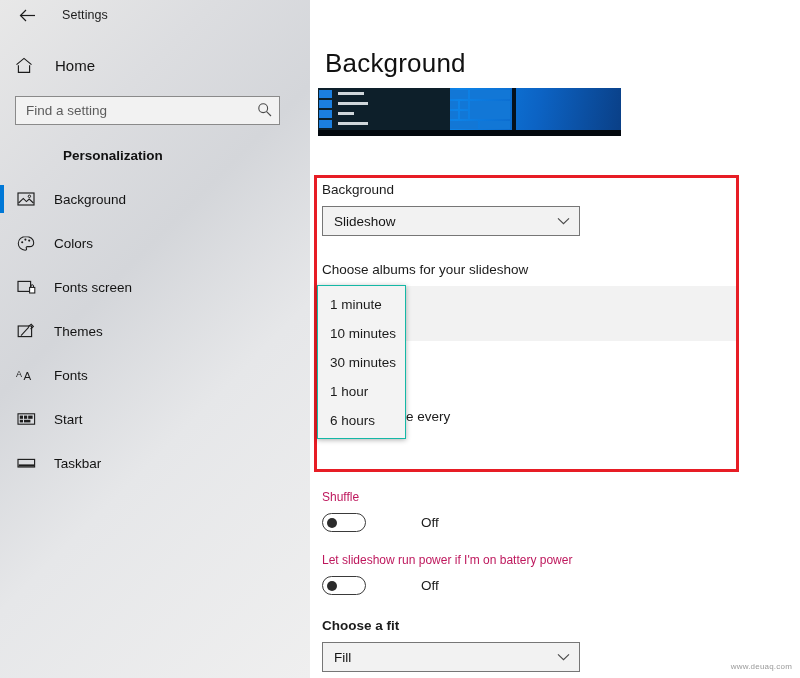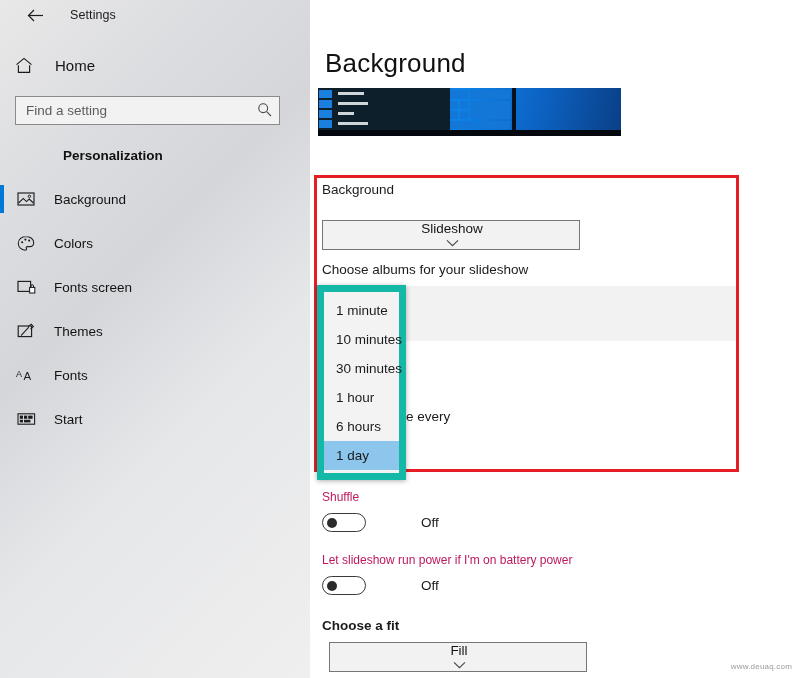--- a/index.html
+++ b/index.html
@@ -11,21 +11,21 @@
   }
   #app { position: relative; width: 800px; height: 678px; display: flex; }
 
   
   .sidebar {
     width: 310px; height: 678px;
     background: linear-gradient(135deg, #e8e8e8 0%, #dcdde0 22%, #d4d6da 40%, #e6e7e9 62%, #efefef 100%);
     position: relative; flex: none;
   }
   .titlebar {
-    height: 30px; display: flex; align-items: center; padding-left: 22px;
+    height: 30px; display: flex; align-items: center; padding-left: 14px;
   }
   .back-arrow {
     width: 26px; height: 26px; display: flex; align-items: center; justify-content: center;
     color: #1c1c1c; cursor: pointer;
   }
   .app-title {
     font-size: 12.5px; color: #1b1b1b; margin-left: 22px; letter-spacing: .1px;
   }
   .home-row {
     display: flex; align-items: center; height: 34px; margin-top: 18px; padding-left: 15px;
@@ -103,42 +103,42 @@
 
   .field-label { font-size: 13.5px; color: #1b1b1b; }
   .combo {
     width: 258px; height: 30px; border: 1px solid #767676; background: #f2f2f2;
     display: flex; align-items: center; justify-content: space-between;
     padding: 0 9px 0 11px; font-size: 13.5px; color: #151515; cursor: pointer;
   }
   .combo .chev { color: #4a4a4a; font-size: 11px; }
 
   .bg-label { position: absolute; left: 12px; top: 182px; }
-  .bg-combo { position: absolute; left: 12px; top: 220px; flex-direction: column; }
+  .bg-combo { position: absolute; left: 12px; top: 206px; }
 
   .albums-label { position: absolute; left: 12px; top: 262px; }
 
   .album-row {
     position: absolute; left: 8px; top: 286px; width: 419px; height: 55px;
     background: #f2f2f2;
   }
   .album-row-text {
     position: absolute; left: 12px; top: 16px; font-size: 13.5px; color: #1b1b1b;
   }
 
   .change-every-label {
     position: absolute; left: 12px; top: 409px; font-size: 13.5px; color: #1b1b1b;
   }
 
   
   .dropdown {
     position: absolute; left: 7px; top: 285px; width: 89px;
     background: #f3f3f3; z-index: 60;
     box-shadow: 0 1px 5px rgba(0,0,0,.32);
-    border: 7px solid #14b8a6;
+    border: 1px solid #14b8a6;
     padding: 4px 0 3px 0;
   }
   .dd-item {
     height: 29px; display: flex; align-items: center; padding-left: 12px;
     font-size: 13.5px; color: #1b1b1b; cursor: pointer; white-space: nowrap;
   }
   .dd-item.active { background: #8cc6ec; }
 
   .toggle-block { position: absolute; left: 12px; }
   .tg-label { font-size: 12px; color: #be185d; }
@@ -147,21 +147,21 @@
     width: 44px; height: 19px; border: 1.5px solid #3a3a3a; border-radius: 10px;
     background: #ffffff; position: relative; cursor: pointer; flex: none;
   }
   .toggle .knob {
     position: absolute; left: 4px; top: 3.5px; width: 10px; height: 10px;
     border-radius: 50%; background: #2b2b2b;
   }
   .tg-state { font-size: 13.5px; color: #1b1b1b; margin-left: 15px; }
 
   .fit-label { position: absolute; left: 12px; top: 618px; font-weight: bold; }
-  .fit-combo { position: absolute; left: 19px; top: 642px; flex-direction: column; }
+  .fit-combo { position: absolute; left: 12px; top: 642px; }
 
   .watermark {
     position: absolute; right: 8px; bottom: 7px;
     font-size: 8px; color: #9a9a9a; letter-spacing: .2px;
   }
 </style>
 </head>
 <body>
 
 <div id="app">
@@ -270,20 +270,30 @@
             <rect x="2.8" y="4.6" width="3.2" height="3.2" fill="#1d1d1d"></rect>
             <rect x="7" y="4.6" width="3.2" height="3.2" fill="#1d1d1d"></rect>
             <rect x="2.8" y="8.8" width="3.2" height="2.6" fill="#1d1d1d"></rect>
             <rect x="7" y="8.8" width="6.4" height="2.6" fill="#1d1d1d"></rect>
             <rect x="11.2" y="4.6" width="4.4" height="3.2" fill="#1d1d1d"></rect>
           </svg>
         </span>
         <span class="nav-label">Start</span>
       </div>
 
+      <div class="nav-item">
+
+        <span class="nav-ico">
+          <svg width="19" height="14" viewBox="0 0 19 14" fill="none">
+            <rect x="1" y="3.4" width="16.6" height="7.6" stroke="#1d1d1d" stroke-width="1.15" fill="none"></rect>
+            <rect x="1.6" y="8.4" width="15.4" height="2.1" fill="#1d1d1d"></rect>
+          </svg>
+        </span>
+        <span class="nav-label">Taskbar</span>
+      </div>
 
     </div>
   </div>
 
   <div class="main">
 
     <div class="page-title">Background</div>
 
     <div class="preview">
       <div class="pv-wall"></div>
@@ -332,21 +342,20 @@
     </div>
 
     <div class="change-every-label">Change picture every</div>
 
     <div class="dropdown">
       <div class="dd-item">1 minute</div>
       <div class="dd-item">10 minutes</div>
       <div class="dd-item">30 minutes</div>
       <div class="dd-item">1 hour</div>
       <div class="dd-item">6 hours</div>
-      <div class="dd-item active">1 day</div>
     </div>
 
     <div class="toggle-block" style="top:490px">
       <div class="tg-label">Shuffle</div>
       <div class="tg-row">
         <div class="toggle">
           <span class="knob"></span>
         </div>
         <div class="tg-state">Off</div>
       </div>

